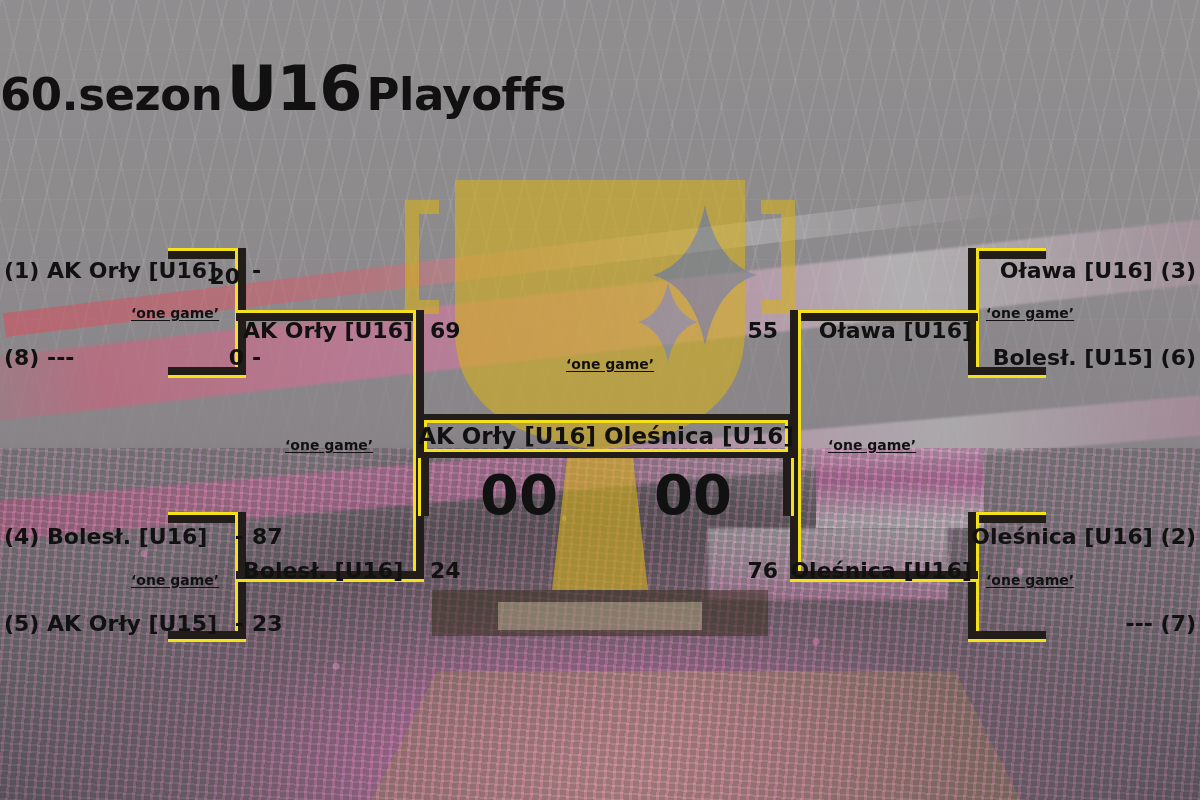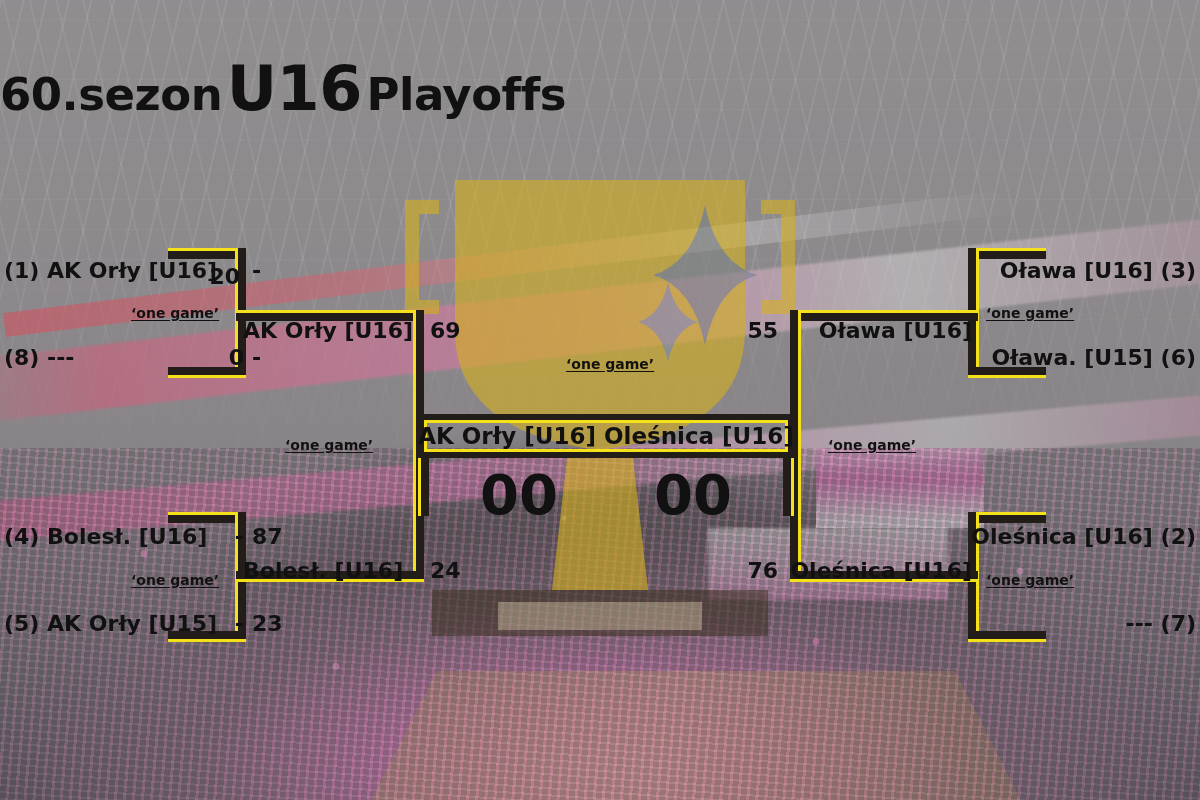--- a/index.html
+++ b/index.html
@@ -222,21 +222,21 @@
     <div class="bar-v"></div>
     <div class="bar-bot"></div>
   </div>
   <div class="team r" style="right:4px;top:258px;">
     <span>Oława [U16]</span>
     <span>(3)</span>
   </div>
   <div class="score" style="right:960px;top:258px;margin-top:6px;">20</div>
 
   <div class="team r" style="right:4px;top:345px;">
-    <span>Oława. [U15]</span>
+    <span>Bolesł. [U15]</span>
     <span>(6)</span>
   </div>
   <div class="score" style="right:956px;top:345px;">0</div>
 
   <div class="note" style="left:986px;top:305px;">‘one game’</div>
 
   <div class="brk c-right" style="left:968px;top:512px;width:78px;height:130px;">
     <div class="bar-top"></div>
     <div class="bar-v"></div>
     <div class="bar-bot"></div>

